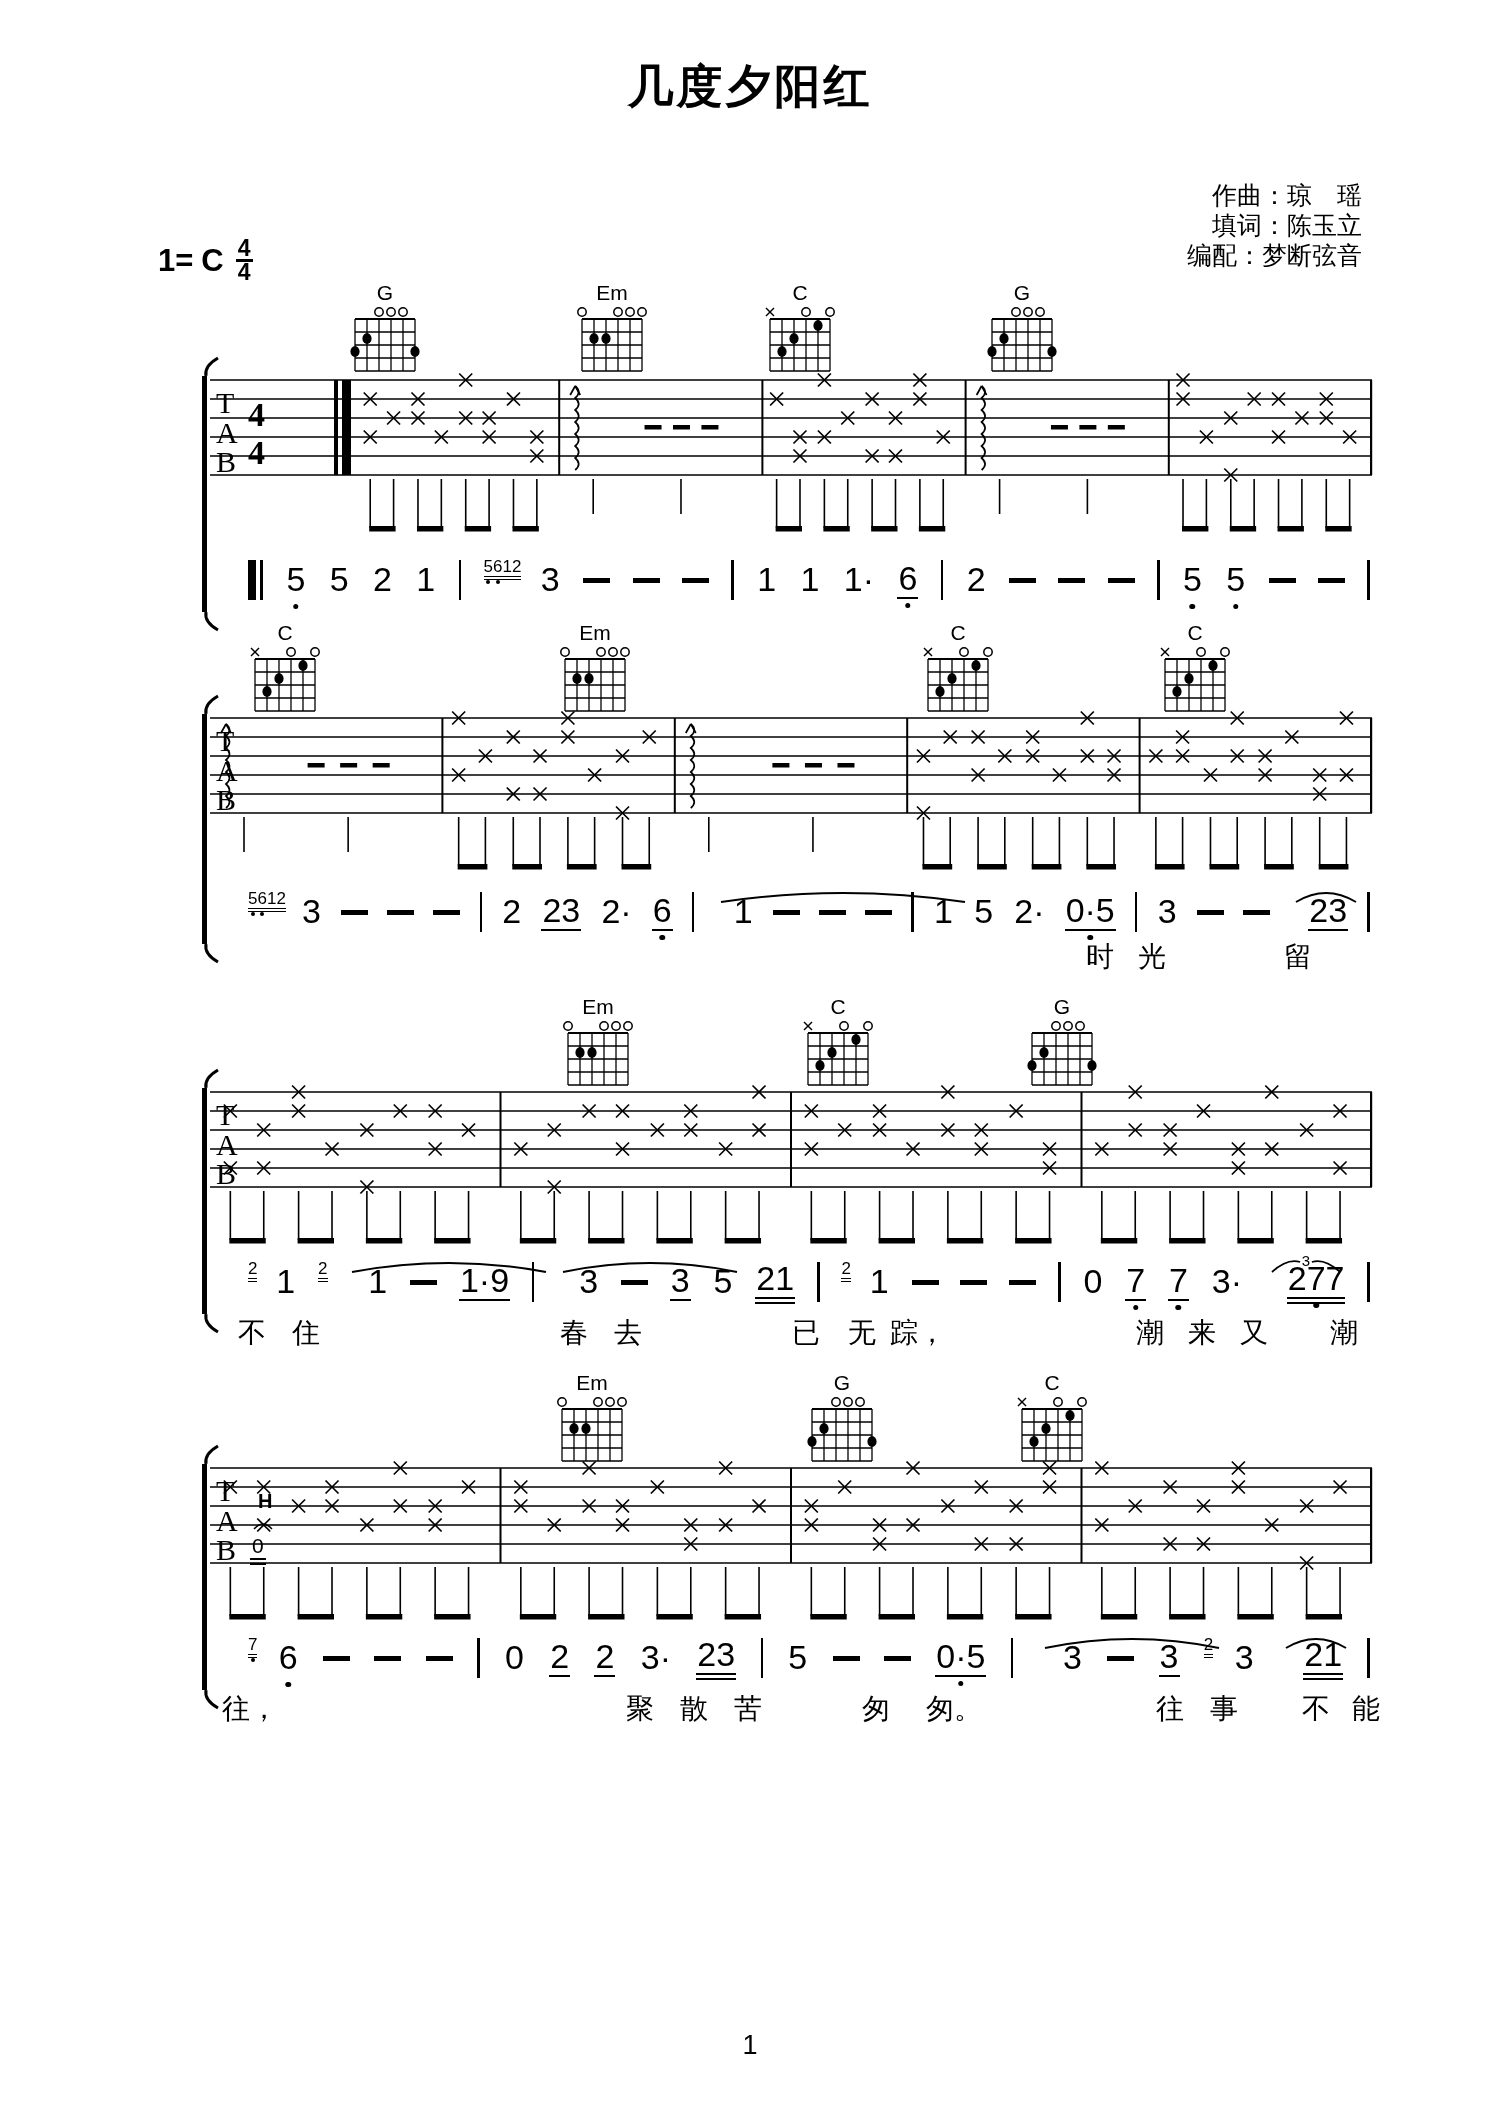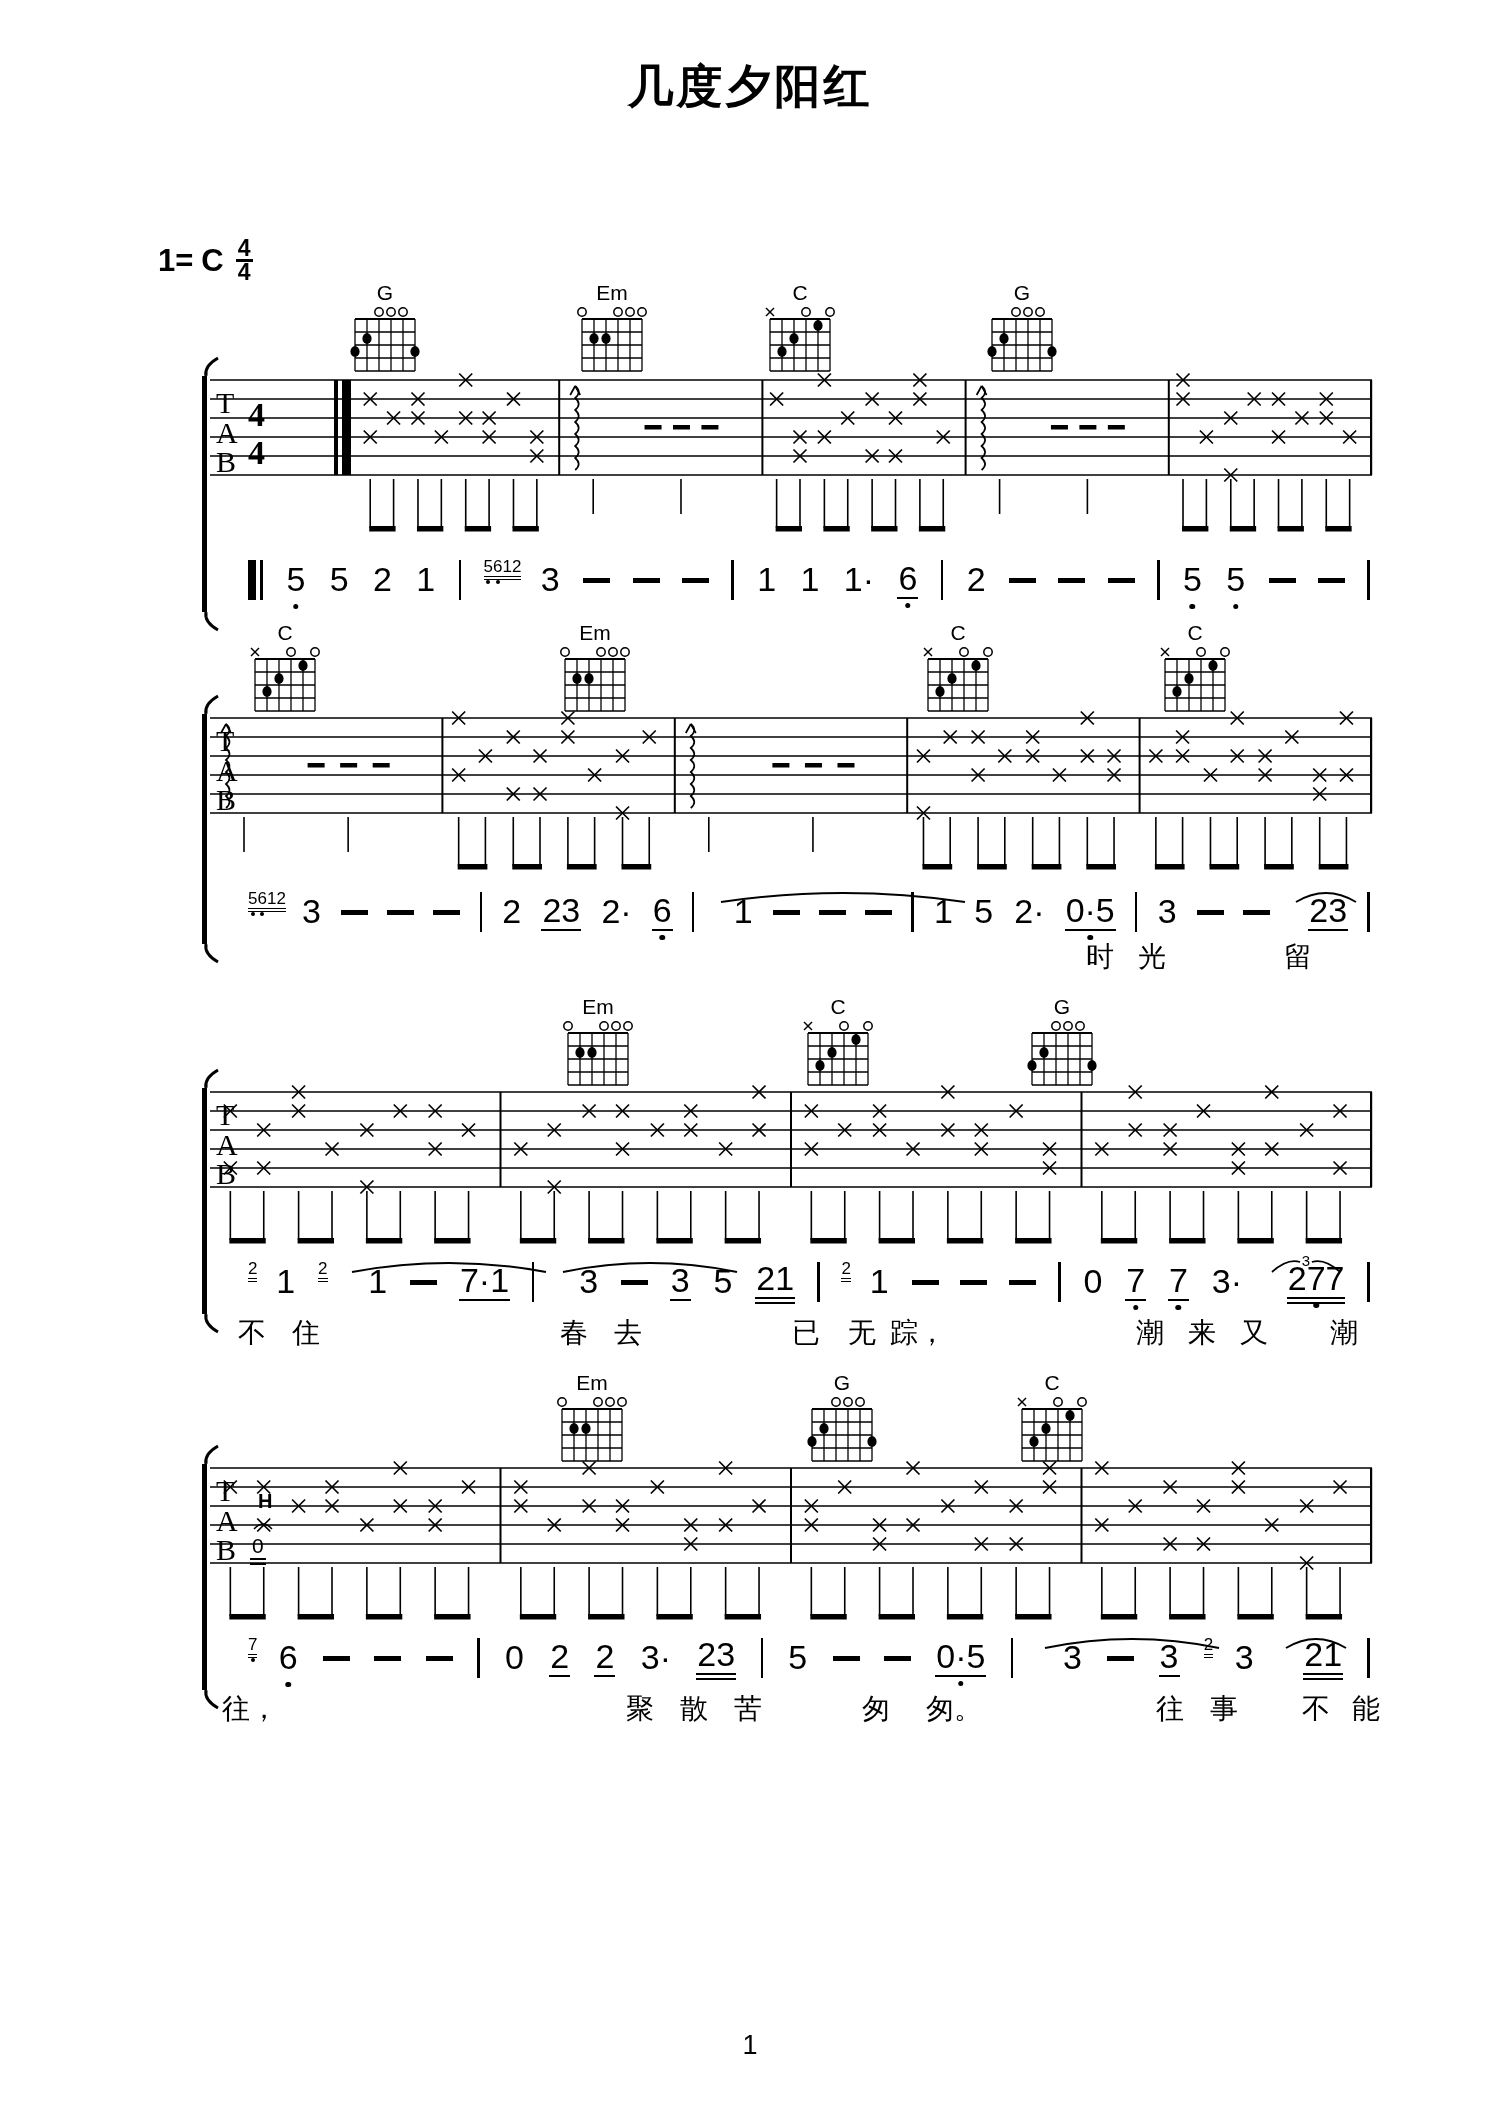--- a/index.html
+++ b/index.html
@@ -35,20 +35,25 @@
   .slur{position:relative;width:0;height:0;flex:none;overflow:visible}
   .slur svg{position:absolute;left:4px;top:-28px;overflow:visible}
   .ly{position:absolute;font-size:28px;transform:translateX(-50%);white-space:nowrap}
   .pageno{position:absolute;left:0;width:100%;top:2030px;text-align:center;font-size:27px}
 </style>
 </head>
 <body>
 
 <div class="page">
   <div class="title">几度夕阳红</div>
+  <div class="credits">
+    <div>作曲：琼　瑶</div>
+    <div>填词：陈玉立</div>
+    <div>编配：梦断弦音</div>
+  </div>
   <div class="key">
     <span class="kp">1=</span>
     <span>C</span>
     <span class="frac">
       <span class="fn">4</span>
       <span>4</span>
     </span>
   </div>
 
   <svg id="score-svg" viewBox="0 0 1500 2121">
@@ -991,21 +996,21 @@
         <span class="grace">
           <span class="gc">2</span>
         </span>
         <span class="slur">
           <svg width="200" height="22">
             <path d="M3 18 Q 100 0 197 18" stroke="#000" stroke-width="2" fill="none"></path>
           </svg>
         </span>
         <span class="n">1</span>
         <span class="dash"></span>
-        <span class="n u1">7·1</span>
+        <span class="n u1">1·9</span>
         <span class="bar"></span>
         <span class="slur">
           <svg width="180" height="22">
             <path d="M3 18 Q 90 0 177 18" stroke="#000" stroke-width="2" fill="none"></path>
           </svg>
         </span>
         <span class="n">3</span>
         <span class="dash"></span>
         <span class="n u1">3</span>
         <span class="n">5</span>

